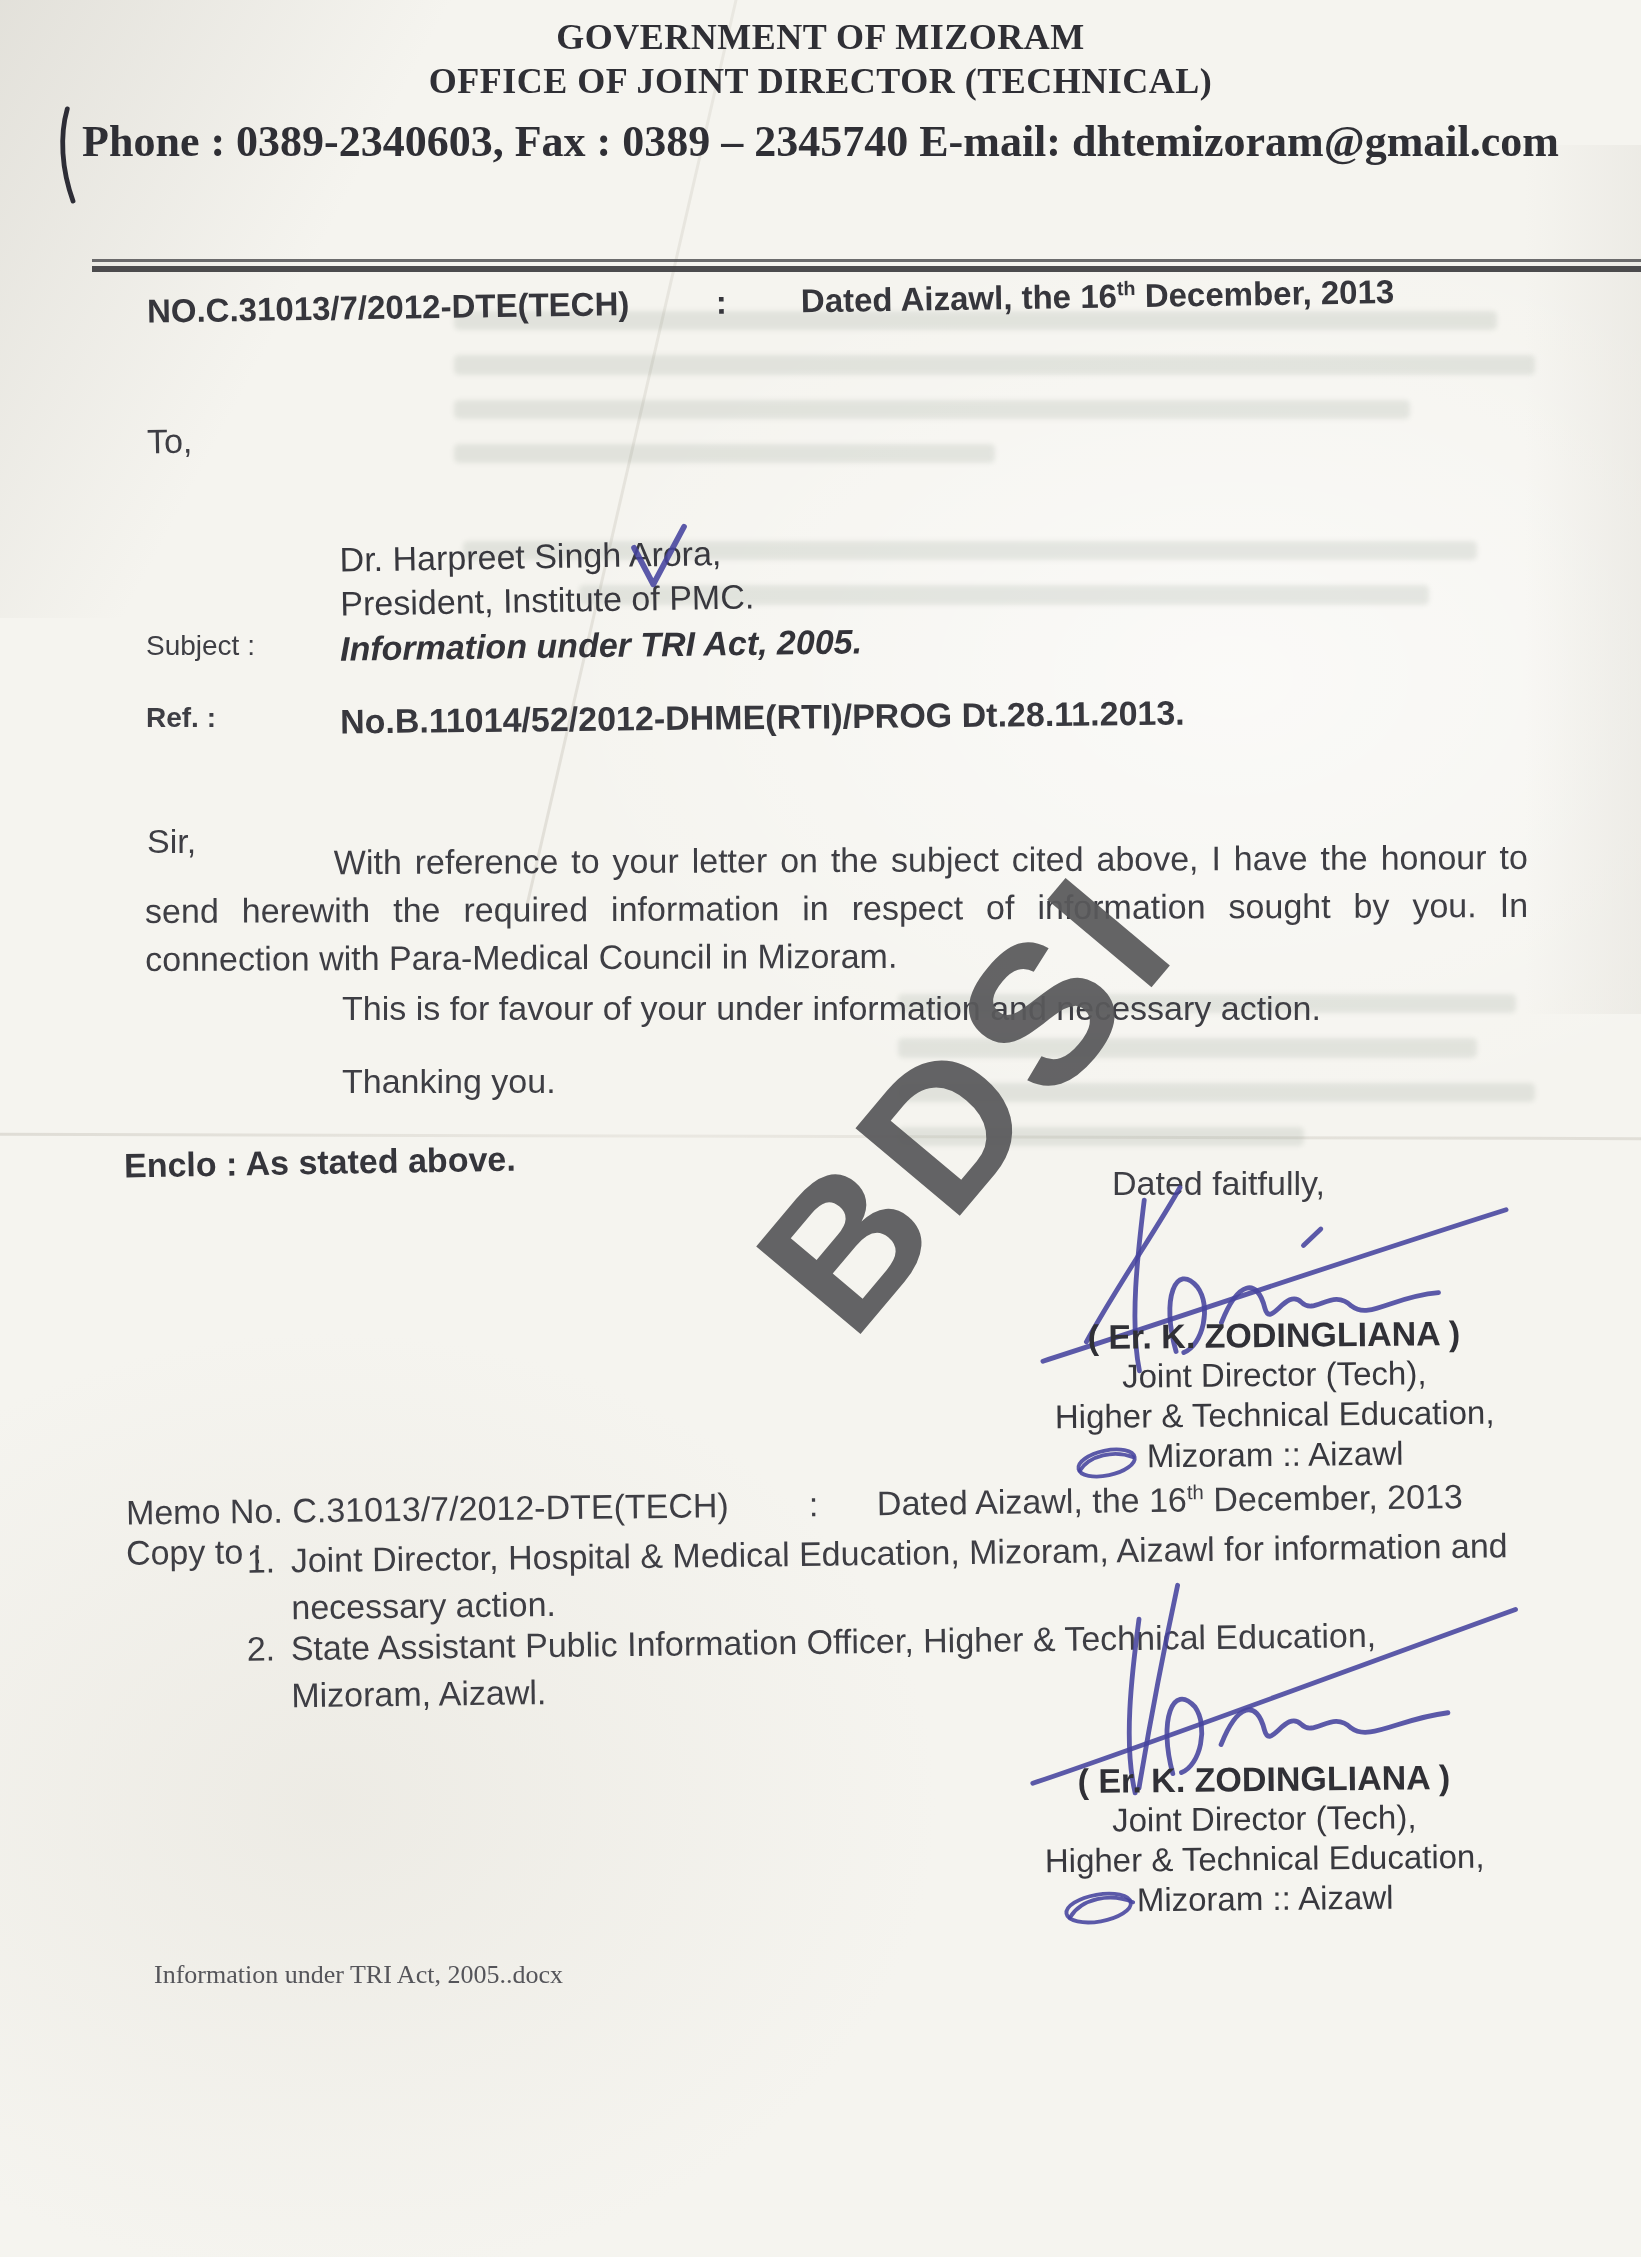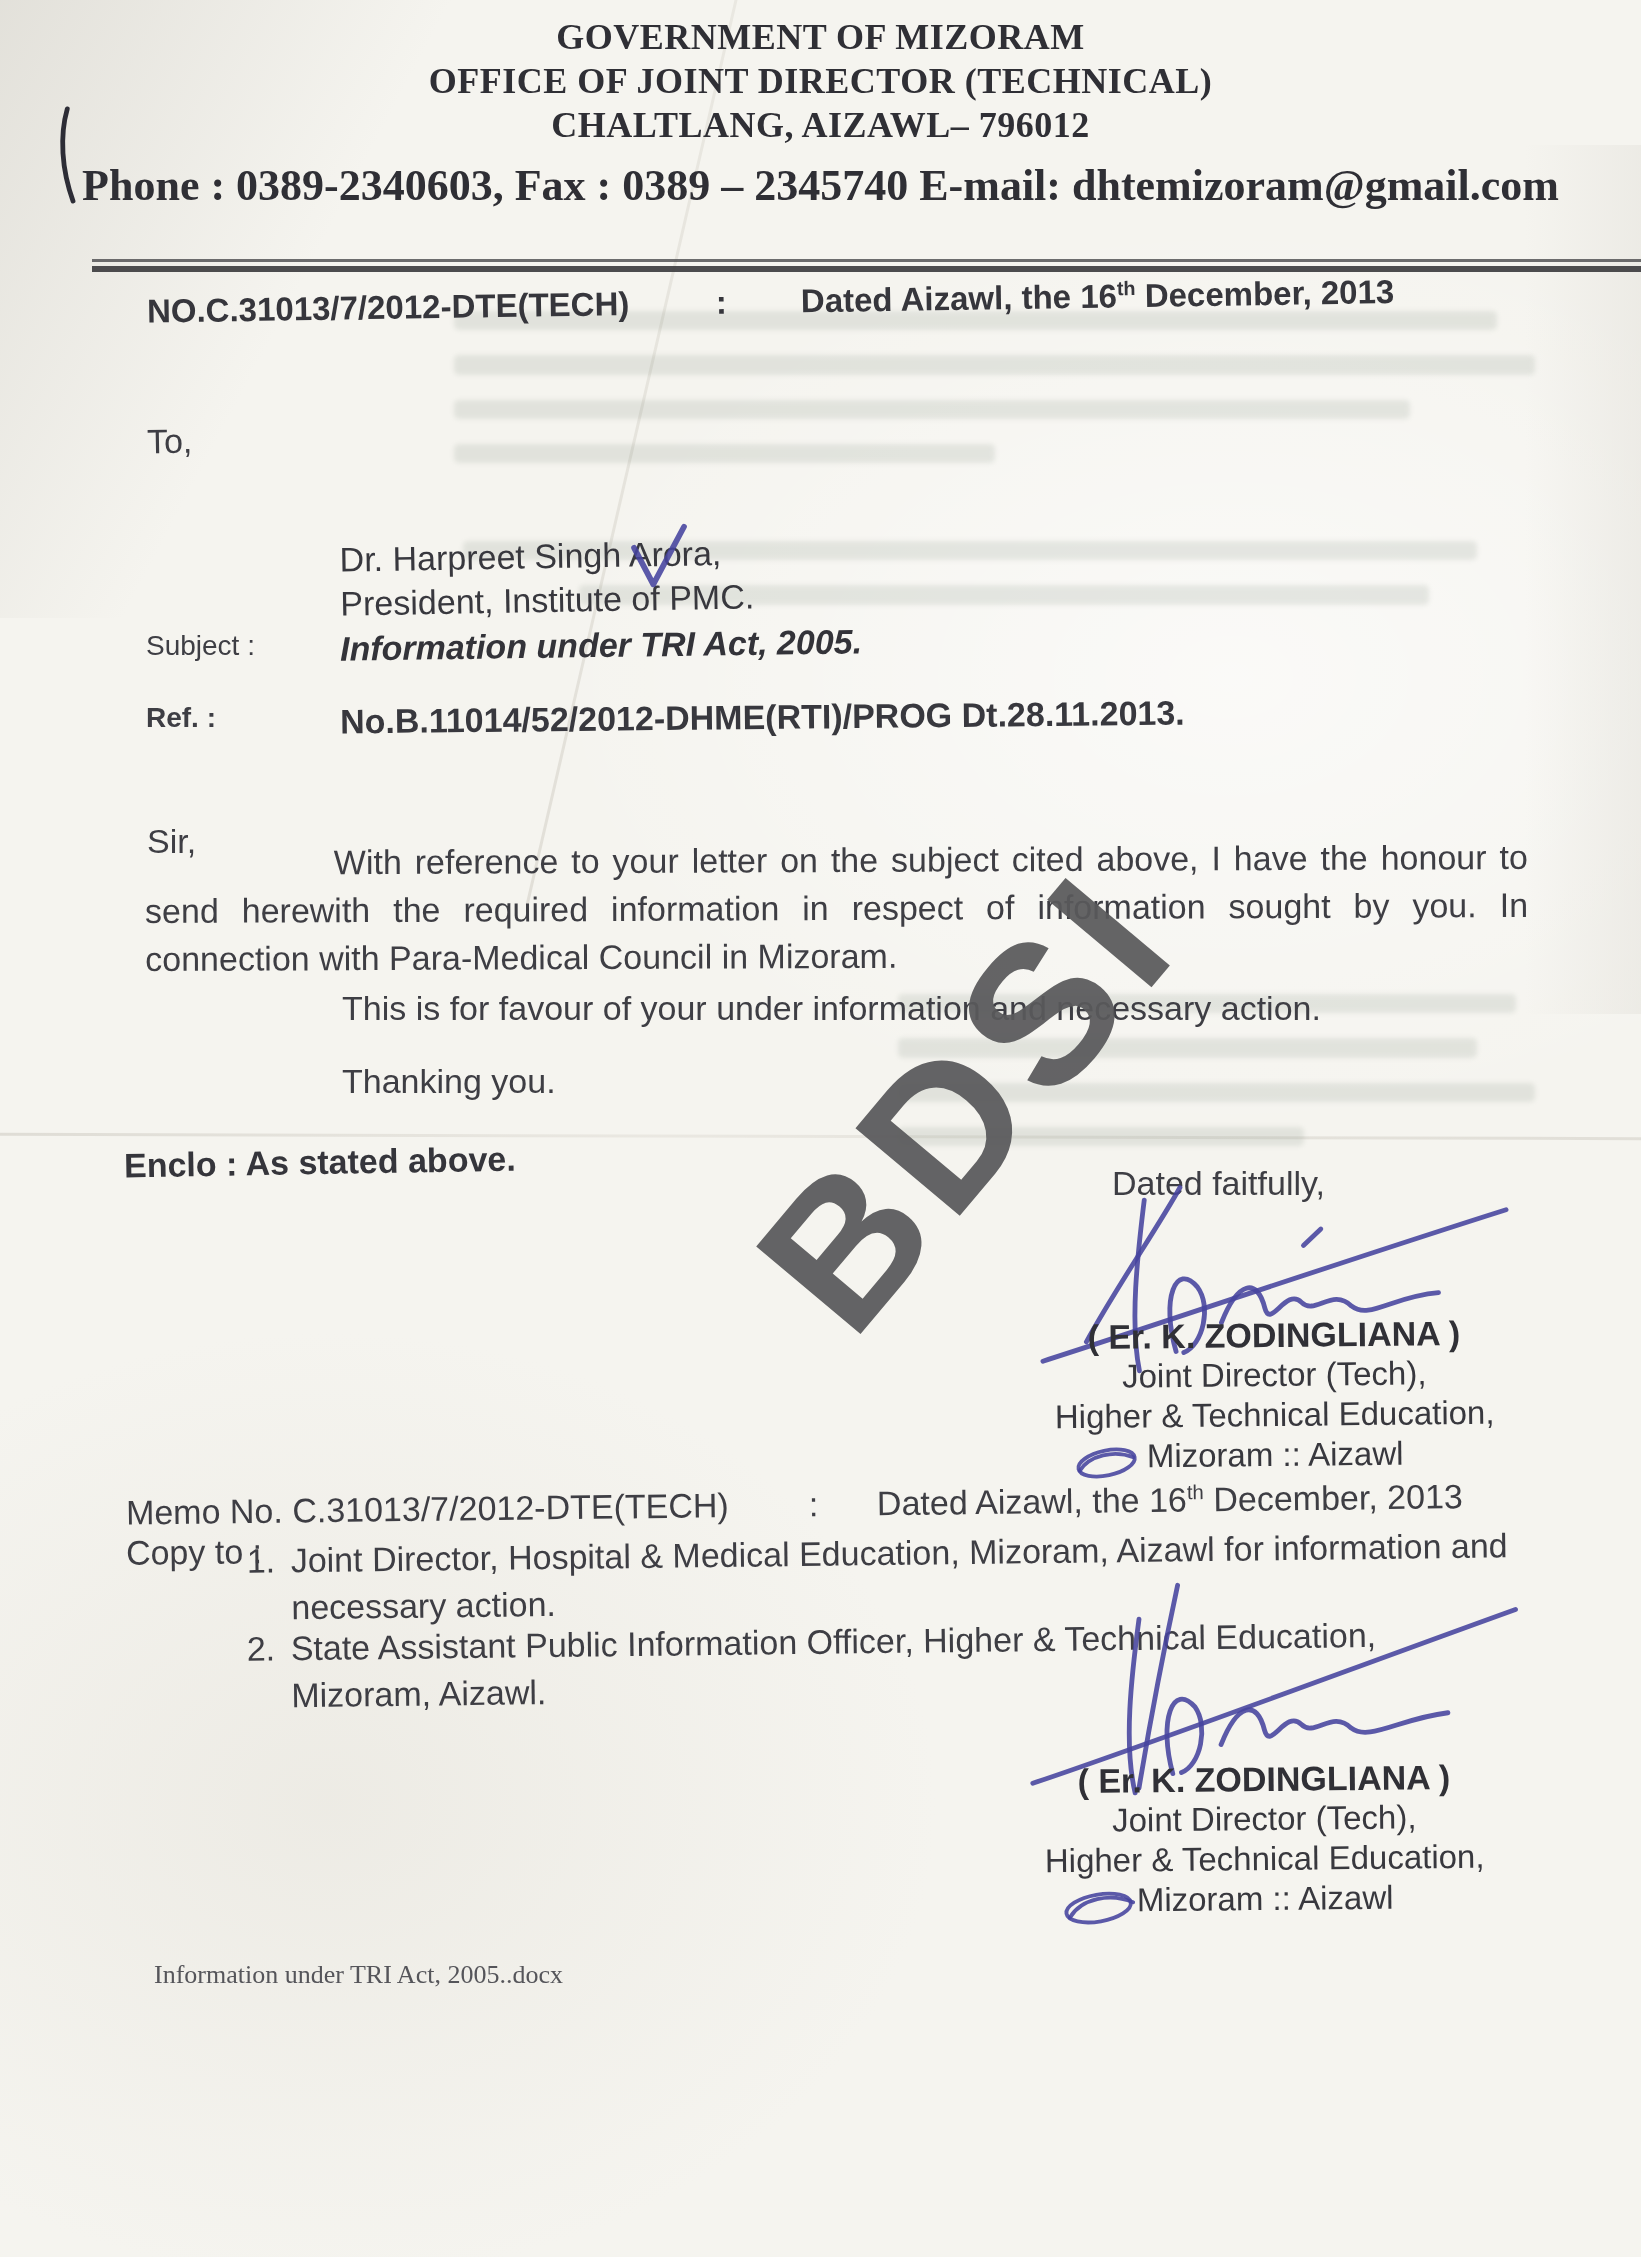--- a/index.html
+++ b/index.html
@@ -109,21 +109,20 @@
   <div class="ghost" style="left:898px;top:994px;width:676px;">
     <div class="g" style="width:618px;"></div>
     <div class="g" style="width:579px;"></div>
     <div class="g" style="width:637px;"></div>
     <div class="g" style="width:406px;"></div>
   </div>
 
   <div class="letterhead">
     <div class="l">GOVERNMENT OF MIZORAM</div>
     <div class="l">OFFICE OF JOINT DIRECTOR (TECHNICAL)</div>
-    <div class="l">CHALTLANG, AIZAWL– 796012</div>
     <div class="contact">Phone : 0389-2340603, Fax : 0389 – 2345740 E-mail: dhtemizoram@gmail.com</div>
   </div>
 
   <div class="rule">
     <div class="r1"></div>
       <div class="r2"></div>
   </div>
 
   <div class="refline">
     <span class="num">NO.C.31013/7/2012-DTE(TECH)</span>

